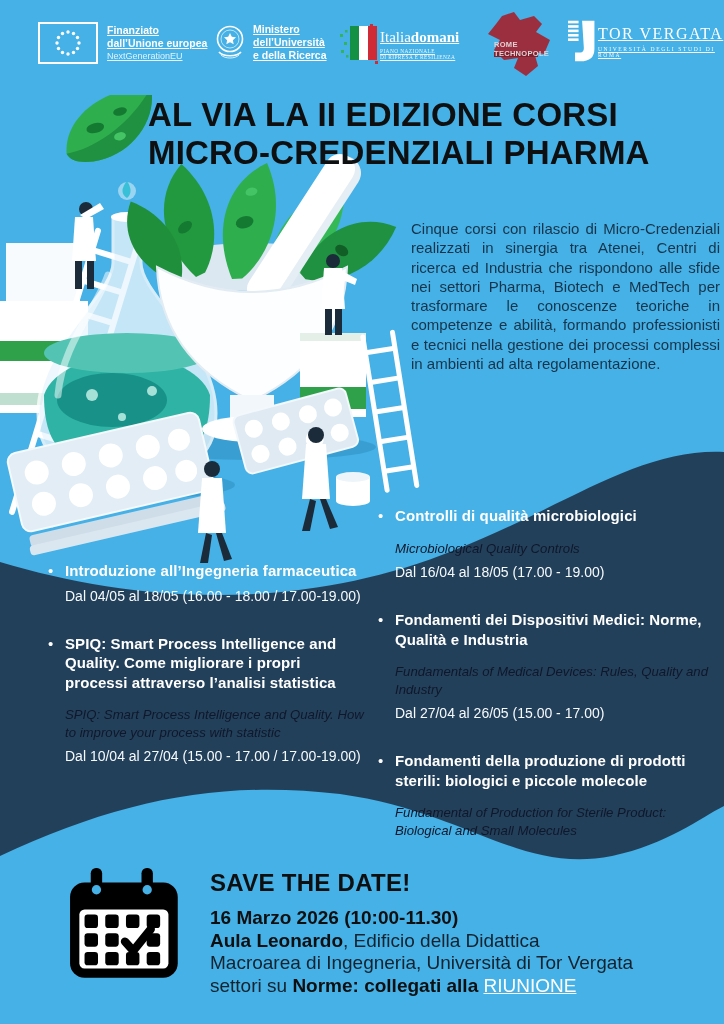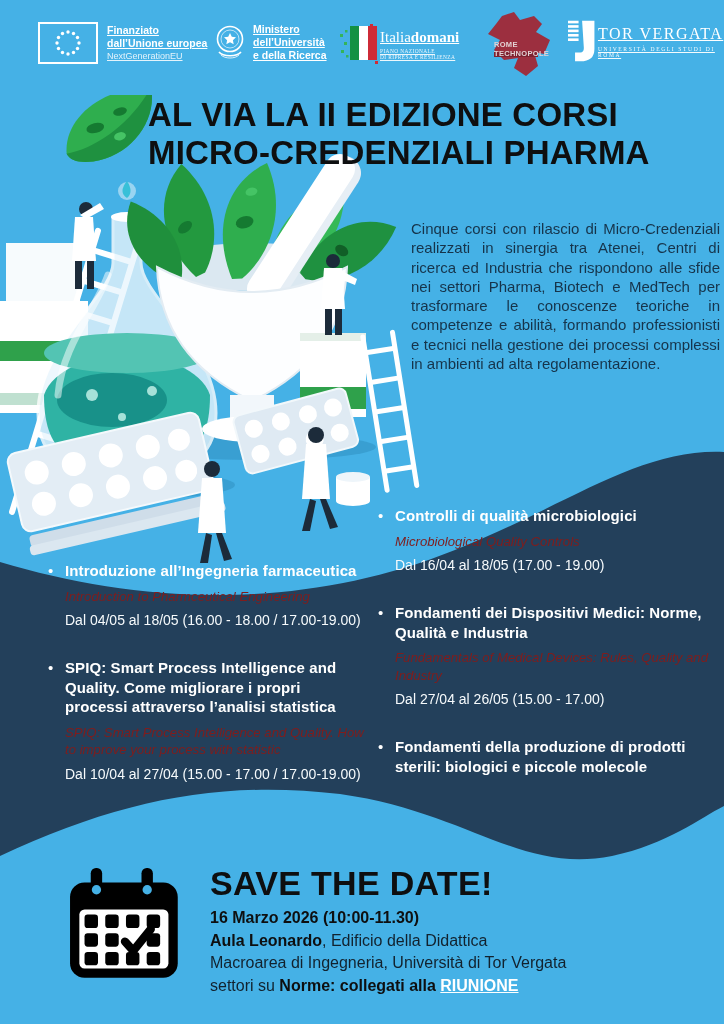--- a/index.html
+++ b/index.html
@@ -40,29 +40,29 @@
   }
 
   
   .col{position:absolute;color:#fff;}
   .col-left{left:48px;top:561px;width:318px;}
   .col-right{left:378px;top:506px;width:334px;}
   .course{margin-bottom:29px;}
   .course-title{display:flex;margin:0 0 6px 0;}
   .course-title .bullet{width:17px;flex:0 0 17px;font-size:15px;line-height:19px;}
   .course-title h3{margin:0;font-size:15px;line-height:19.5px;font-weight:bold;letter-spacing:.1px;}
-  .c-sub{margin:7px 0 6px 17px;font-size:13.2px;line-height:17.5px;font-style:italic;color:#7f1d1d;font-weight:normal;}
+  .c-sub{margin:14px 0 6px 17px;font-size:13.2px;line-height:17.5px;font-style:italic;color:#0f172a;font-weight:normal;}
   .c-date{margin:0 0 0 17px;font-size:14px;line-height:18px;color:#f6fafc;font-weight:normal;}
 
   
   .std-text{position:absolute;left:210px;top:866px;width:490px;color:#0e0f10;}
-  .std-text h2{margin:0 0 7px 0;font-size:34px;line-height:34px;font-weight:800;letter-spacing:.3px;}
-  .std-line{font-size:16px;line-height:22.5px;font-weight:normal;color:#12222e;}
+  .std-text h2{margin:0 0 7px 0;font-size:24px;line-height:34px;font-weight:800;letter-spacing:.3px;}
+  .std-line{font-size:19px;line-height:22.5px;font-weight:normal;color:#12222e;}
   .std-line b{font-weight:bold;color:#0e0f10;}
-  .link{color:#ffffff;font-weight:bold;text-decoration:underline;cursor:pointer;}
+  .link{color:#ffffff;font-weight:normal;text-decoration:underline;cursor:pointer;}
 </style>
 </head>
 <body>
 
 <div class="poster">
 
   <svg class="abs" style="left:0;top:0;" width="724" height="1024" viewBox="0 0 724 1024">
     <path d="M0,562 C140,604 300,612 455,550 C570,504 640,448 724,452 L724,806
              C700,818 668,844 612,856 C520,874 468,812 340,794
              C220,780 120,800 0,856 Z" fill="#23405b"></path>
@@ -329,21 +329,20 @@
   </h1>
 
   <p class="intro">Cinque corsi con rilascio di Micro-Credenziali realizzati in sinergia tra Atenei, Centri di ricerca ed Industria che rispondono alle sfide nei settori Pharma, Biotech e MedTech per trasformare le conoscenze teoriche in competenze e abilità, formando professionisti e tecnici nella gestione dei processi complessi in ambienti ad alta regolamentazione.</p>
 
   <section class="col col-left">
     <div class="course">
       <div class="course-title">
         <span class="bullet">•</span>
         <h3>Introduzione all’Ingegneria farmaceutica</h3>
       </div>
-      <p class="c-sub">Introduction to Pharmceutical Engineering</p>
       <p class="c-date">Dal 04/05 al 18/05 (16.00 - 18.00 / 17.00-19.00)</p>
     </div>
     <div class="course">
       <div class="course-title">
         <span class="bullet">•</span>
         <h3>SPIQ: Smart Process Intelligence and Quality. Come migliorare i propri processi attraverso l’analisi statistica</h3>
       </div>
       <p class="c-sub">SPIQ: Smart Process Intelligence and Quality. How to improve your process with statistic</p>
       <p class="c-date">Dal 10/04 al 27/04 (15.00 - 17.00 / 17.00-19.00)</p>
     </div>
@@ -364,20 +363,21 @@
         <h3>Fondamenti dei Dispositivi Medici: Norme, Qualità e Industria</h3>
       </div>
       <p class="c-sub">Fundamentals of Medical Devices: Rules, Quality and Industry</p>
       <p class="c-date">Dal 27/04 al 26/05 (15.00 - 17.00)</p>
     </div>
     <div class="course">
       <div class="course-title">
         <span class="bullet">•</span>
         <h3>Fondamenti della produzione di prodotti sterili: biologici e piccole molecole</h3>
       </div>
+      <p class="c-sub">Fundamental of Production for Sterile Product: Biological and Small Molecules</p>
     </div>
   </section>
 
   <svg class="abs" style="left:68px;top:868px;" width="118" height="116" viewBox="0 0 110 112">
     <g fill="#000000">
       <rect x="20" y="0" width="11" height="30" rx="5"></rect>
       <rect x="69" y="0" width="11" height="30" rx="5"></rect>
       <rect x="0" y="14" width="104" height="92" rx="14"></rect>
     </g>
     <circle cx="25.5" cy="21" r="4.5" fill="#45b1e6"></circle>

